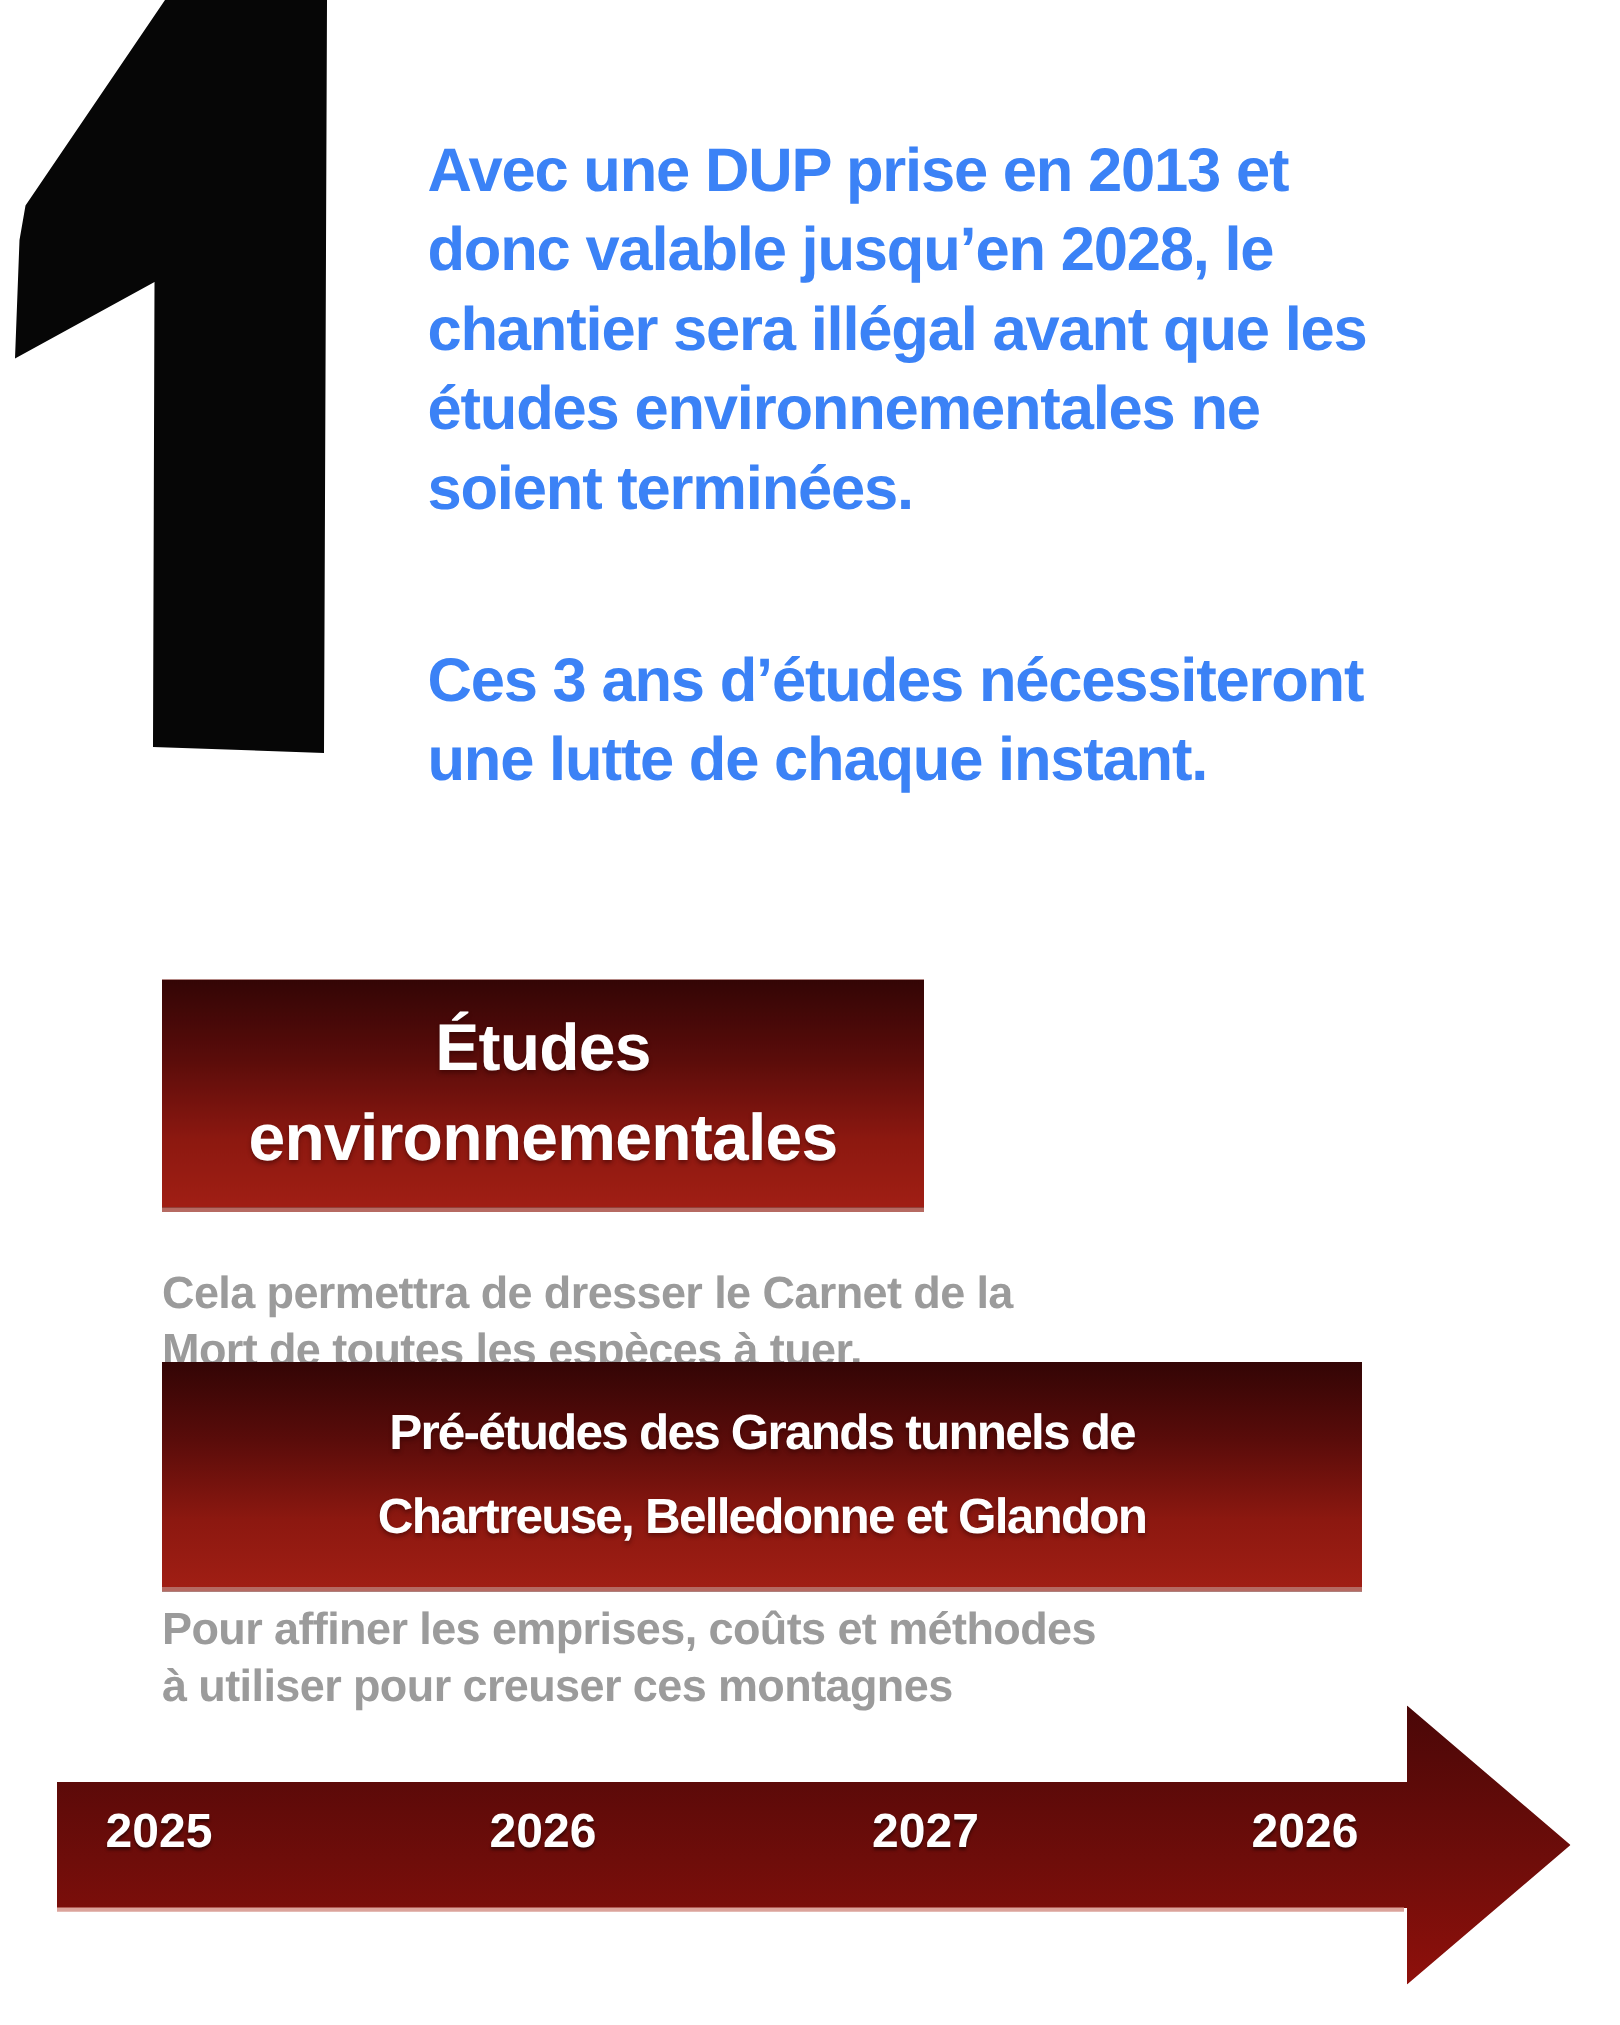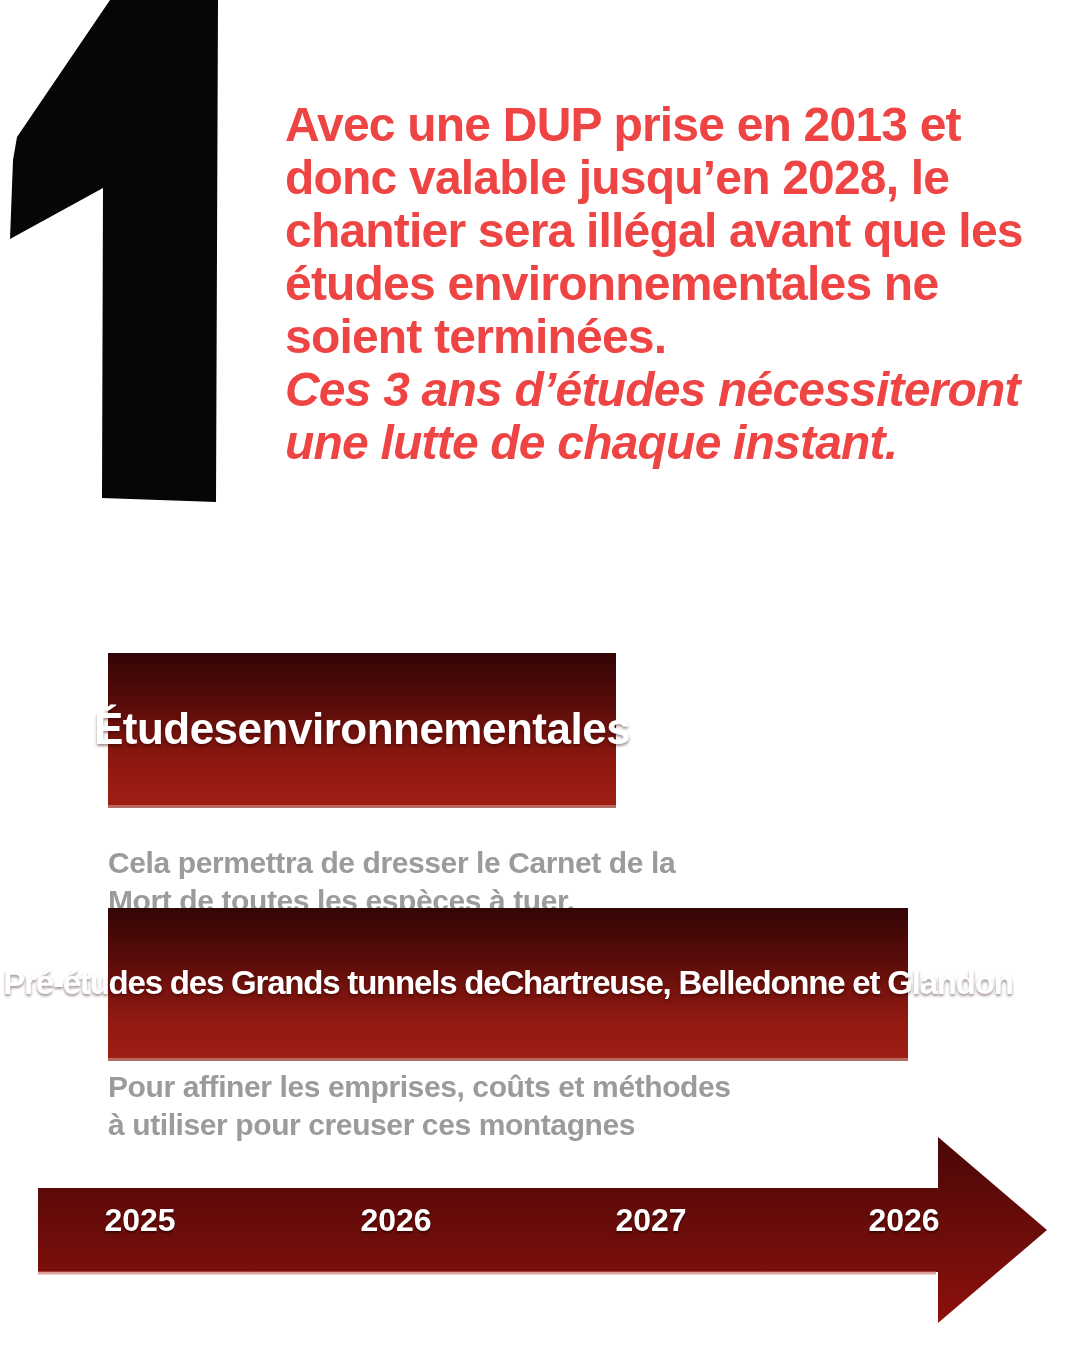--- a/index.html
+++ b/index.html
@@ -6,31 +6,31 @@
   .canvas{
     position:relative;width:1080px;height:1350px;background:#ffffff;
     overflow:hidden;font-family:"Liberation Sans",sans-serif;
   }
 
   
   .one-svg{position:absolute;left:0;top:0;}
 
   
   .intro{
-    position:absolute;left:285px;top:98px;
-    color:#ef4444;font-weight:700;font-size:48px;line-height:53px;
+    position:absolute;left:285px;top:87px;
+    color:#3b82f6;font-weight:700;font-size:41px;line-height:53px;
     letter-spacing:-0.8px;
   }
   .intro .line{white-space:nowrap;}
-  .para2{font-style:italic;}
+  .para2{margin-top:75px;}
 
   
   .banner{
     position:absolute;left:108px;
-    display:flex;flex-direction:row;align-items:center;justify-content:center;
+    display:flex;flex-direction:column;align-items:center;justify-content:center;
     color:#ffffff;font-weight:700;text-align:center;
     background:linear-gradient(180deg,#330505 0%,#5a0c0a 35%,#8c1810 70%,#a01e14 100%);
     border-bottom:3px solid rgba(205,125,115,0.85);
     text-shadow:0 2px 3px rgba(40,0,0,0.45);
   }
   .banner .line{white-space:nowrap;}
   .banner1{top:653px;width:508px;height:152px;font-size:44px;line-height:60px;letter-spacing:-0.5px;}
   .banner2{top:908px;width:800px;height:150px;font-size:33px;line-height:56px;letter-spacing:-1.2px;}
 
   
@@ -40,21 +40,21 @@
   }
   .caption .line{white-space:nowrap;}
   .caption1{top:812px;margin-top:32px;}
   .caption2{top:1068px;}
 
   
   .arrow-svg{position:absolute;left:38px;top:1137px;}
   .year{
     position:absolute;top:1202px;transform:translateX(-50%);
     color:#ffffff;font-weight:700;font-size:32px;line-height:36px;
-    text-shadow:0 2px 2px rgba(0,0,0,0.45);white-space:nowrap;margin-left:34px;
+    text-shadow:0 2px 2px rgba(0,0,0,0.45);white-space:nowrap;
   }
   .year-0{left:106px;}
   .year-1{left:362px;}
   .year-2{left:617px;}
   .year-3{left:870px;}
 </style>
 </head>
 <body>
 
 <div class="canvas">

